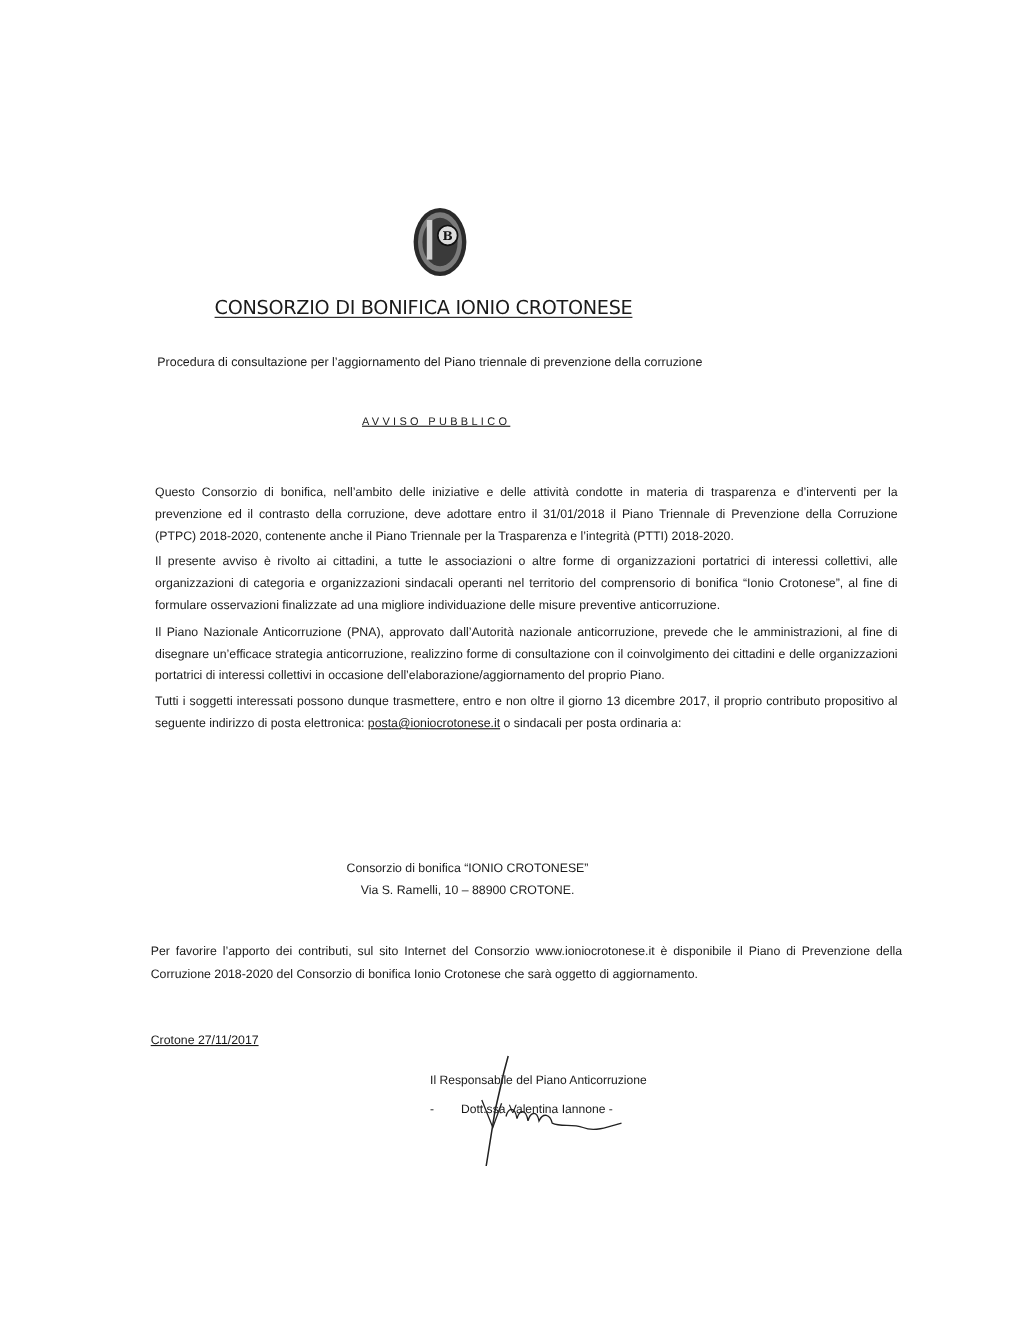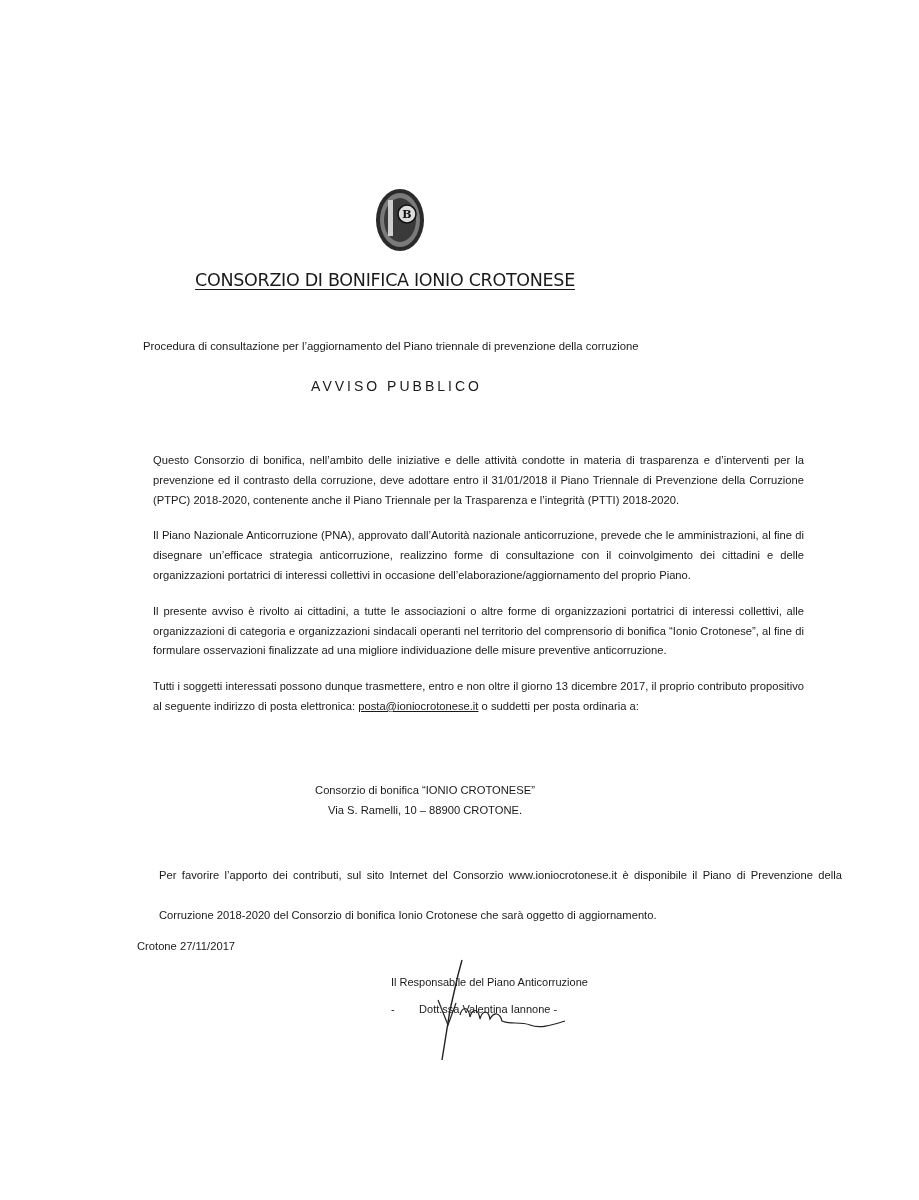--- a/index.html
+++ b/index.html
@@ -3,30 +3,30 @@
 <meta charset="utf-8">
 <style>
   html, body { margin: 0; padding: 0; background: #ffffff; }
   body { width: 919px; height: 1200px; position: relative; overflow: hidden; color: #1a1a1a;
          font-family: "Liberation Sans", sans-serif; }
   .page { position: absolute; left: 0; top: 0; width: 919px; height: 1200px; }
   .logo { position: absolute; left: 372px; top: 186px; width: 56px; height: 68px; }
   .org-title { position: absolute; left: 0; width: 770px; top: 270px; text-align: center;
                font-family: "DejaVu Sans", sans-serif; font-size: 17.5px; letter-spacing: -0.3px; }
   .org-title span { text-decoration: underline; text-underline-offset: 3px; }
-  .subtitle { position: absolute; left: 143px; top: 340px; font-size: 11.3px; white-space: nowrap; }
+  .subtitle { position: absolute; left: 143px; top: 324px; font-size: 11.3px; white-space: nowrap; }
   .avviso { position: absolute; left: 0; width: 793px; top: 378px; text-align: center;
-            font-size: 14px; letter-spacing: 3px; }
+            font-size: 10px; letter-spacing: 3px; text-decoration: underline; }
   .body-text { position: absolute; left: 137px; width: 683px; top: 435px; font-size: 11.2px; line-height: 19.8px; }
-  .body-text p { margin: 16px; text-align: justify; text-align-last: left; }
+  .body-text p { margin: 4px; text-align: justify; text-align-last: left; }
   .address { position: absolute; left: 0; width: 832px; top: 780px; text-align: center;
              font-size: 11.2px; line-height: 20px; padding-left: 18px; box-sizing: border-box; }
-  .closing { position: absolute; left: 137px; width: 683px; top: 855px; font-size: 11.2px; line-height: 40px; margin-left: 22px; }
+  .closing { position: absolute; left: 137px; width: 683px; top: 855px; font-size: 11.2px; line-height: 21px; }
   .closing p { margin: 0; text-align: justify; }
-  .date { position: absolute; left: 137px; top: 940px; font-size: 11.2px; }
+  .date { position: absolute; left: 137px; top: 940px; font-size: 11.2px; text-decoration: underline; }
   .sig-role { position: absolute; left: 391px; top: 976px; font-size: 11px; }
   .sig-name { position: absolute; left: 391px; top: 1003px; font-size: 11px; white-space: pre; }
   .signature { position: absolute; left: 420px; top: 955px; width: 160px; height: 115px; }
   .email { text-decoration: underline; }
 </style>
 </head>
 <body>
 
 <div class="page">
 
@@ -42,24 +42,24 @@
   <div class="org-title">
     <span>CONSORZIO DI BONIFICA IONIO CROTONESE</span>
   </div>
 
   <div class="subtitle">Procedura di consultazione per l’aggiornamento del Piano triennale di prevenzione della corruzione</div>
 
   <div class="avviso">AVVISO PUBBLICO</div>
 
   <div class="body-text">
     <p>Questo Consorzio di bonifica, nell’ambito delle iniziative e delle attività condotte in materia di trasparenza e d’interventi per la prevenzione ed il contrasto della corruzione, deve adottare entro il 31/01/2018 il Piano Triennale di Prevenzione della Corruzione (PTPC) 2018-2020, contenente anche il Piano Triennale per la Trasparenza e l’integrità (PTTI) 2018-2020.</p>
+    <p>Il presente avviso è rivolto ai cittadini, a tutte le associazioni o altre forme di organizzazioni portatrici di interessi collettivi, alle organizzazioni di categoria e organizzazioni sindacali operanti nel territorio del comprensorio di bonifica “Ionio Crotonese”, al fine di formulare osservazioni finalizzate ad una migliore individuazione delle misure preventive anticorruzione.</p>
     <p>Il Piano Nazionale Anticorruzione (PNA), approvato dall’Autorità nazionale anticorruzione, prevede che le amministrazioni, al fine di disegnare un’efficace strategia anticorruzione, realizzino forme di consultazione con il coinvolgimento dei cittadini e delle organizzazioni portatrici di interessi collettivi in occasione dell’elaborazione/aggiornamento del proprio Piano.</p>
-    <p>Il presente avviso è rivolto ai cittadini, a tutte le associazioni o altre forme di organizzazioni portatrici di interessi collettivi, alle organizzazioni di categoria e organizzazioni sindacali operanti nel territorio del comprensorio di bonifica “Ionio Crotonese”, al fine di formulare osservazioni finalizzate ad una migliore individuazione delle misure preventive anticorruzione.</p>
     <p>
-      <span>Tutti i soggetti interessati possono dunque trasmettere, entro e non oltre il giorno 13 dicembre 2017, il proprio contributo propositivo al seguente indirizzo di posta elettronica: </span><span class="email">posta@ioniocrotonese.it</span><span> o suddetti per posta ordinaria a:</span>
+      <span>Tutti i soggetti interessati possono dunque trasmettere, entro e non oltre il giorno 13 dicembre 2017, il proprio contributo propositivo al seguente indirizzo di posta elettronica: </span><span class="email">posta@ioniocrotonese.it</span><span> o sindacali per posta ordinaria a:</span>
     </p>
   </div>
 
   <div class="address">
     <div>Consorzio di bonifica “IONIO CROTONESE”</div>
     <div>Via S. Ramelli, 10 – 88900 CROTONE.</div>
   </div>
 
   <div class="closing">
     <p>Per favorire l’apporto dei contributi, sul sito Internet del Consorzio www.ioniocrotonese.it è disponibile il Piano di Prevenzione della Corruzione 2018-2020 del Consorzio di bonifica Ionio Crotonese che sarà oggetto di aggiornamento.</p>

